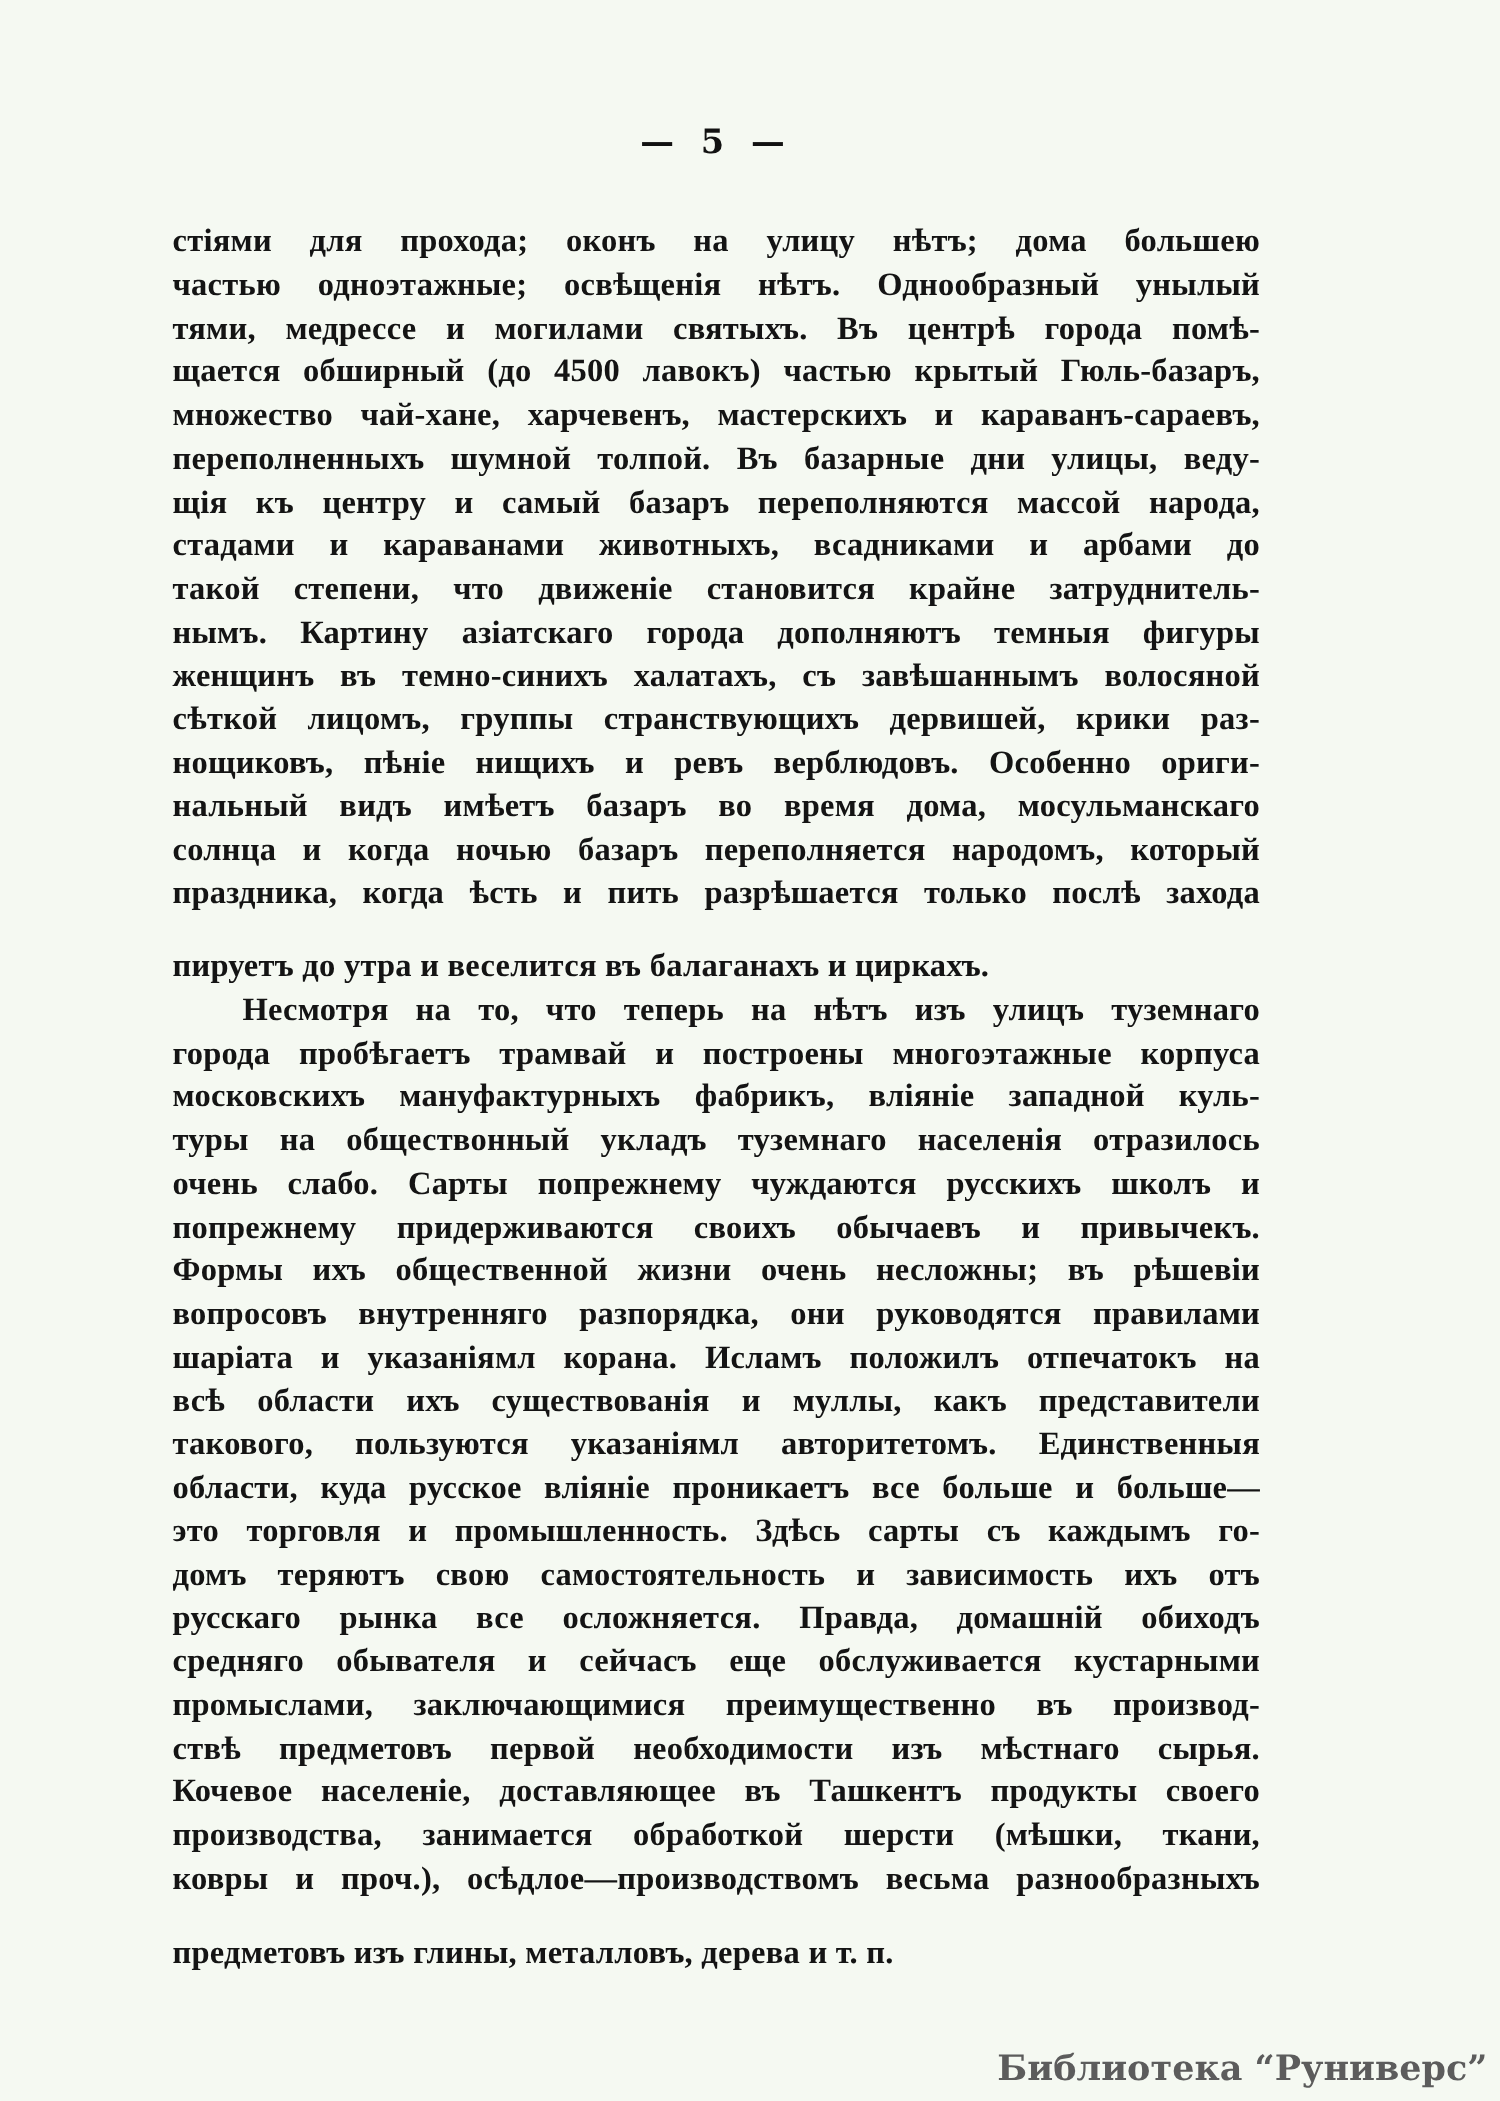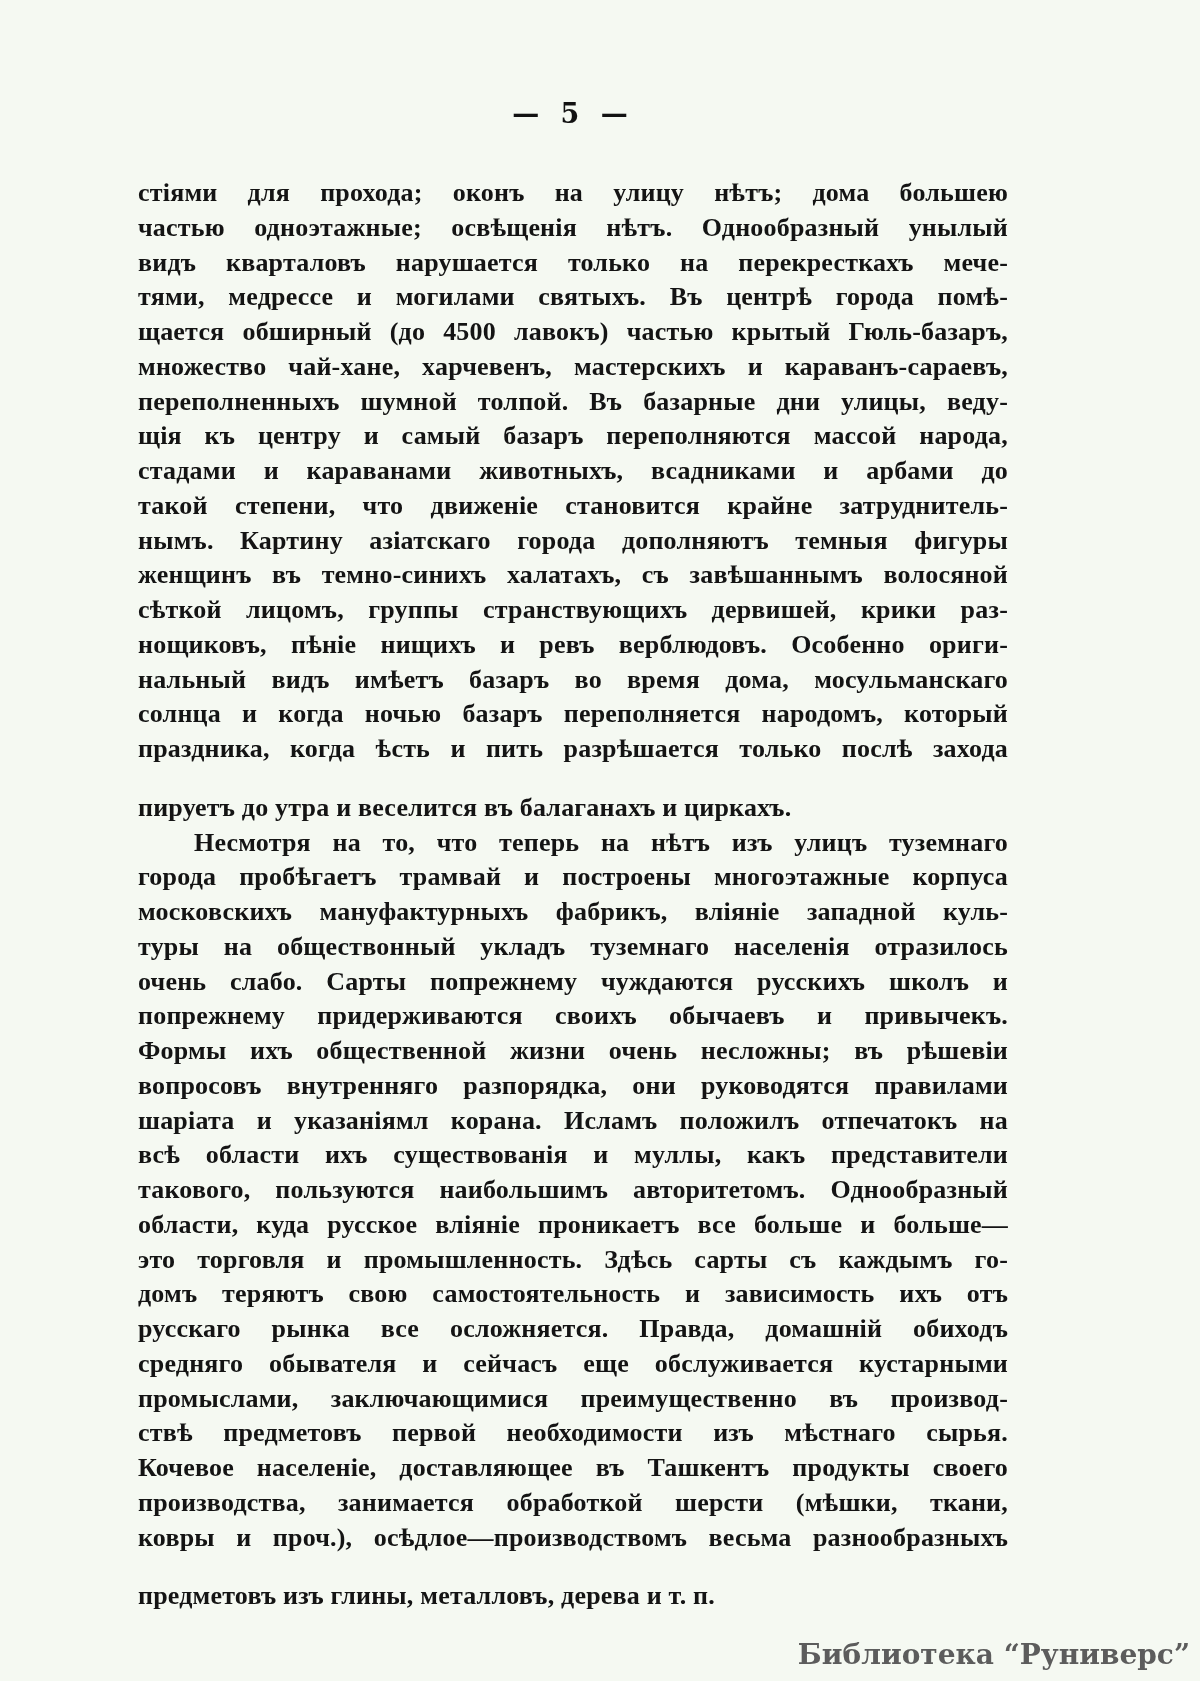--- a/index.html
+++ b/index.html
@@ -70,21 +70,20 @@
 <body>
 
 <div class="scan-page">
 
   <div class="page-number">— 5 —</div>
 
   <div class="text-block">
       <div>
         <div class="text-line">стіями для прохода; оконъ на улицу нѣтъ; дома большею</div>
         <div class="text-line">частью одноэтажные; освѣщенія нѣтъ. Однообразный унылый</div>
-        <div class="text-line">видъ кварталовъ нарушается только на перекресткахъ мече-</div>
         <div class="text-line">тями, медрессе и могилами святыхъ. Въ центрѣ города помѣ-</div>
         <div class="text-line">щается обширный (до 4500 лавокъ) частью крытый Гюль-базаръ,</div>
         <div class="text-line">множество чай-хане, харчевенъ, мастерскихъ и караванъ-сараевъ,</div>
         <div class="text-line">переполненныхъ шумной толпой. Въ базарные дни улицы, веду-</div>
         <div class="text-line">щія къ центру и самый базаръ переполняются массой народа,</div>
         <div class="text-line">стадами и караванами животныхъ, всадниками и арбами до</div>
         <div class="text-line">такой степени, что движеніе становится крайне затруднитель-</div>
         <div class="text-line">нымъ. Картину азіатскаго города дополняютъ темныя фигуры</div>
         <div class="text-line">женщинъ въ темно-синихъ халатахъ, съ завѣшаннымъ волосяной</div>
         <div class="text-line">сѣткой лицомъ, группы странствующихъ дервишей, крики раз-</div>
@@ -98,21 +97,21 @@
         <div class="text-line first-line-indent">Несмотря на то, что теперь на нѣтъ изъ улицъ туземнаго</div>
         <div class="text-line">города пробѣгаетъ трамвай и построены многоэтажные корпуса</div>
         <div class="text-line">московскихъ мануфактурныхъ фабрикъ, вліяніе западной куль-</div>
         <div class="text-line">туры на обществонный укладъ туземнаго населенія отразилось</div>
         <div class="text-line">очень слабо. Сарты попрежнему чуждаются русскихъ школъ и</div>
         <div class="text-line">попрежнему придерживаются своихъ обычаевъ и привычекъ.</div>
         <div class="text-line">Формы ихъ общественной жизни очень несложны; въ рѣшевіи</div>
         <div class="text-line">вопросовъ внутренняго разпорядка, они руководятся правилами</div>
         <div class="text-line">шаріата и указаніямл корана. Исламъ положилъ отпечатокъ на</div>
         <div class="text-line">всѣ области ихъ существованія и муллы, какъ представители</div>
-        <div class="text-line">такового, пользуются наибольшимъ авторитетомъ. Однообразный</div>
+        <div class="text-line">такового, пользуются указаніямл авторитетомъ. Единственныя</div>
         <div class="text-line">области, куда русское вліяніе проникаетъ все больше и больше—</div>
         <div class="text-line">это торговля и промышленность. Здѣсь сарты съ каждымъ го-</div>
         <div class="text-line">домъ теряютъ свою самостоятельность и зависимость ихъ отъ</div>
         <div class="text-line">русскаго рынка все осложняется. Правда, домашній обиходъ</div>
         <div class="text-line">средняго обывателя и сейчасъ еще обслуживается кустарными</div>
         <div class="text-line">промыслами, заключающимися преимущественно въ производ-</div>
         <div class="text-line">ствѣ предметовъ первой необходимости изъ мѣстнаго сырья.</div>
         <div class="text-line">Кочевое населеніе, доставляющее въ Ташкентъ продукты своего</div>
         <div class="text-line">производства, занимается обработкой шерсти (мѣшки, ткани,</div>
         <div class="text-line">ковры и проч.), осѣдлое—производствомъ весьма разнообразныхъ</div>

